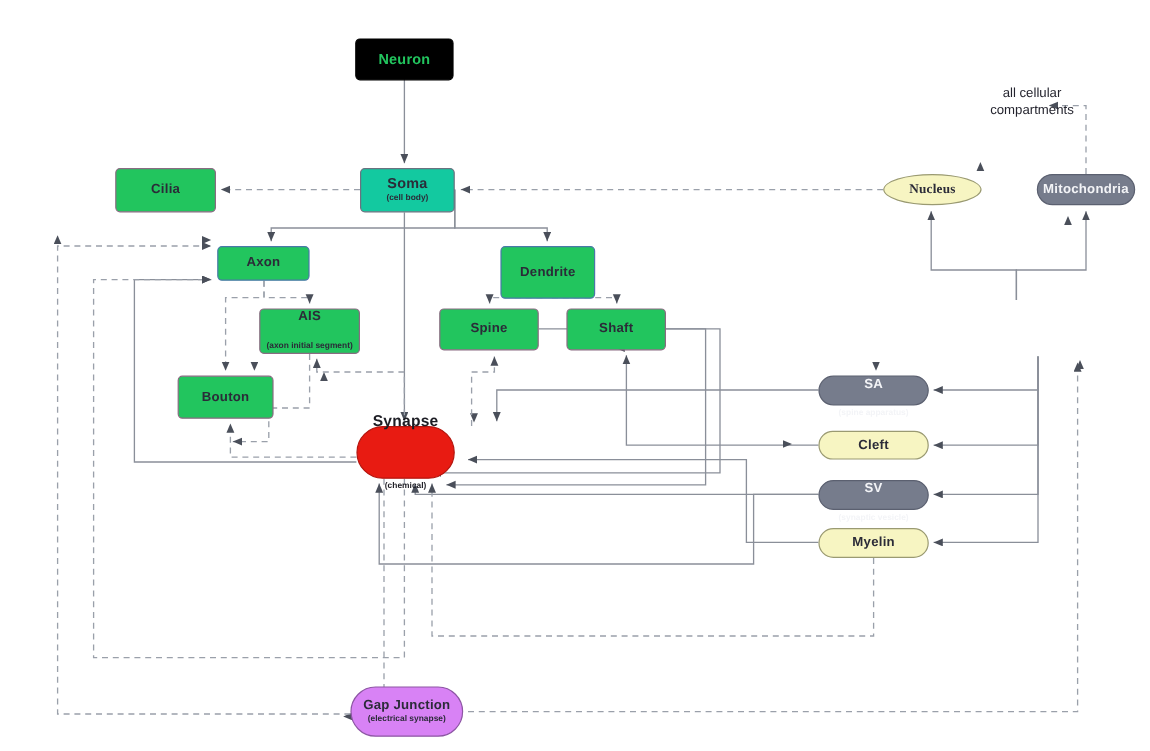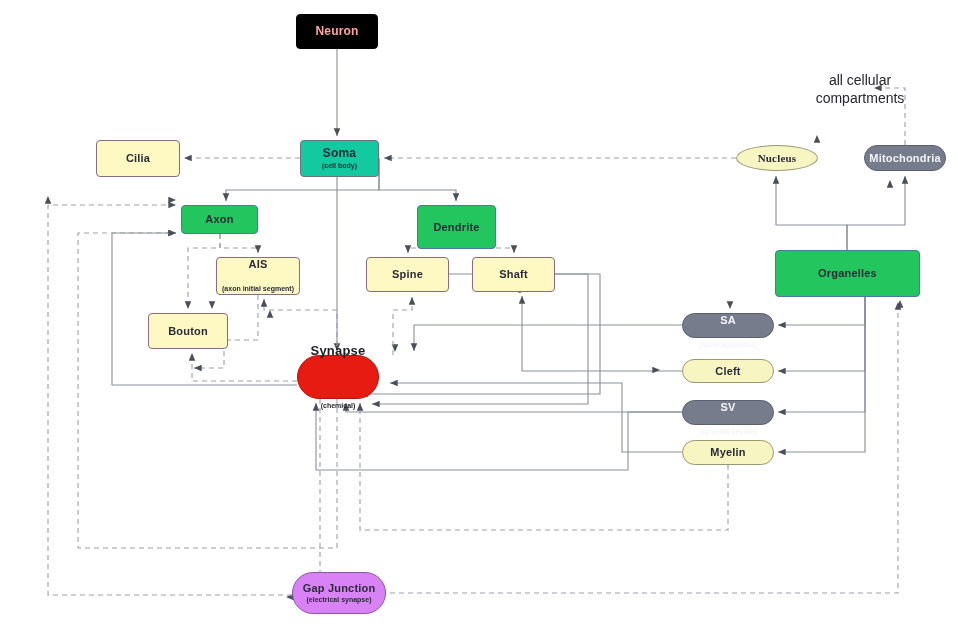--- a/index.html
+++ b/index.html
@@ -9,34 +9,34 @@
   .node{position:absolute;box-sizing:border-box;display:flex;flex-direction:column;
         align-items:center;justify-content:center;text-align:center;
         border:1px solid #6b7280;color:#2b2b38;line-height:1.15;}
   .node .main{font-size:11px;font-weight:bold;letter-spacing:.2px;}
   .node .sub{font-size:7px;font-weight:bold;margin-top:1px;}
   .node.inline-sub{flex-direction:row;gap:13px;align-items:baseline;flex-wrap:wrap;
                    justify-content:center;padding:0 4px;}
   .rect{border-radius:4px;}
   .stadium{border-radius:999px;}
   .ellipse{border-radius:50%;}
-  .n-neuron{background:#000000;border-color:#000000;color:#fca5a5;}
+  .n-neuron{background:#000000;border-color:#000000;color:#22c55e;margin-top:18px;}
   .n-neuron .main{font-size:12px;}
   .n-soma{background:#13c9a0;border-color:#6b7280;}
   .n-soma .main{font-size:12px;}
   .n-blue{background:#22c55e;border-color:#4a78a8;}
-  .n-pink{background:#fef9c3;border-color:#8a6b82;}
+  .n-pink{background:#22c55e;border-color:#8a6b82;}
   .n-red{background:#e81b12;border-color:#b4150e;color:#1d1d24;}
   .n-red .main{font-size:13px;}
   .n-purple{background:#d882f5;border-color:#8d56a4;}
   .n-purple .main{font-size:11px;}
   .n-yellow{background:#f7f5c2;border-color:#9a9a72;}
   .n-gray{background:#767c8c;border-color:#5b6070;color:#f3f4f7;}
   .n-gray .sub{color:#f3f4f7;}
-  .edge-label{position:absolute;font-size:14px;color:#24242e;text-align:center;
+  .edge-label{position:absolute;font-size:11px;color:#24242e;text-align:center;
               line-height:1.25;}
 </style>
 </head>
 <body>
 
 <div id="stage">
 
   <svg id="edges" viewBox="0 0 958 626" xmlns="http://www.w3.org/2000/svg">
     <defs>
       <marker id="ah-solid" markerWidth="8" markerHeight="8" refX="7" refY="3" orient="auto" markerUnits="strokeWidth">
@@ -133,23 +133,20 @@
   <div class="node stadium n-purple" style="left: 292px; top: 572px; width: 94px; height: 42px;">
     <span class="main">Gap Junction</span>
     <span class="sub">(electrical synapse)</span>
   </div>
   <div class="node ellipse n-yellow" style="left: 736px; top: 145px; width: 82px; height: 26px; font-family: Liberation Serif, serif;">
     <span class="main">Nucleus</span>
   </div>
   <div class="node stadium n-gray" style="left: 864px; top: 145px; width: 82px; height: 26px;">
     <span class="main">Mitochondria</span>
   </div>
-  <div class="node rect n-blue" style="left: 775px; top: 250px; width: 145px; height: 47px;">
-    <span class="main">Organelles</span>
-  </div>
   <div class="node stadium n-gray inline-sub" style="left: 682px; top: 313px; width: 92px; height: 25px;">
     <span class="main">SA</span>
     <span class="sub">(spine apparatus)</span>
   </div>
   <div class="node stadium n-yellow" style="left: 682px; top: 359px; width: 92px; height: 24px;">
     <span class="main">Cleft</span>
   </div>
   <div class="node stadium n-gray inline-sub" style="left: 682px; top: 400px; width: 92px; height: 25px;">
     <span class="main">SV</span>
     <span class="sub">(synaptic vesicle)</span>

